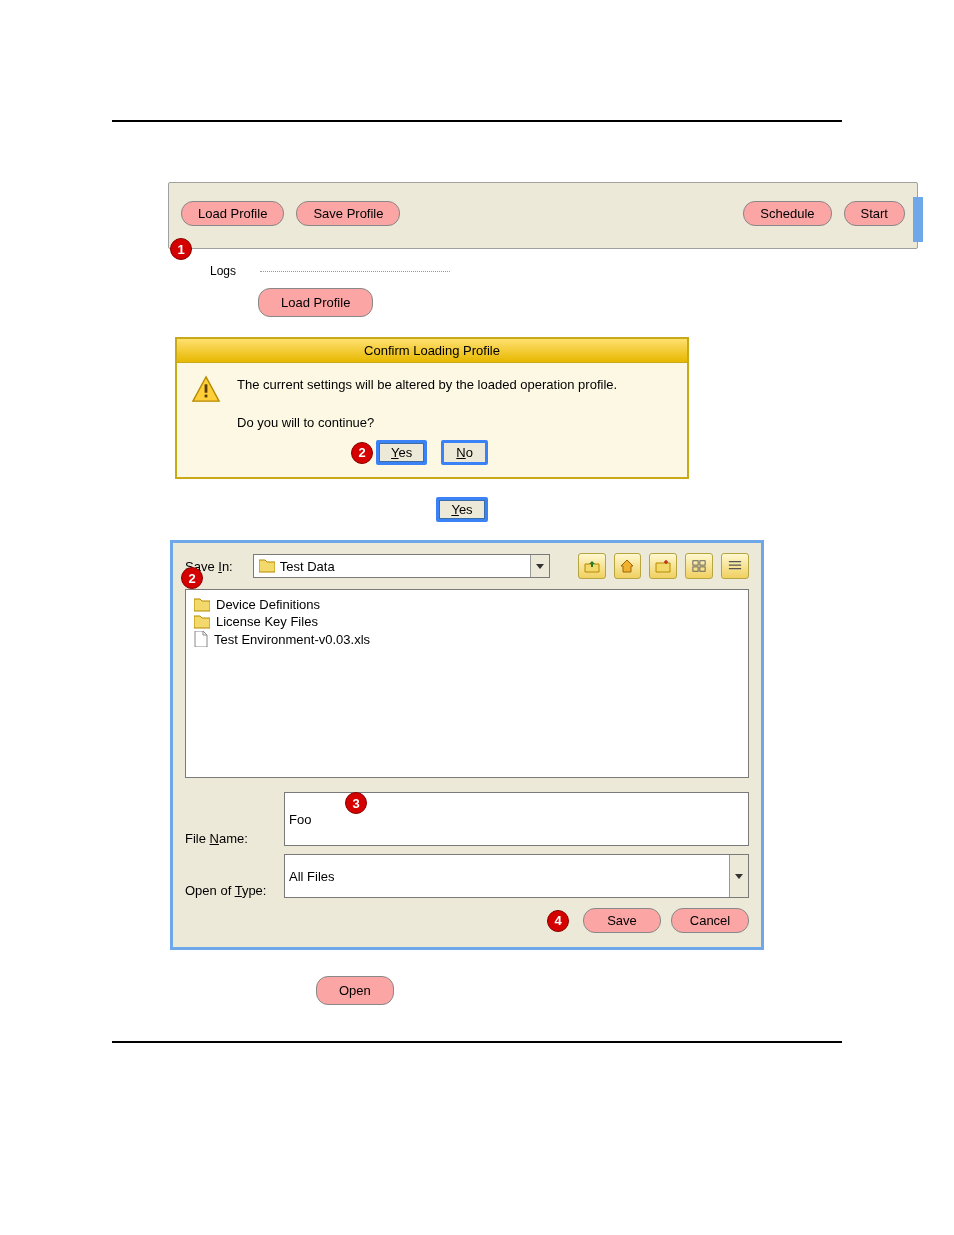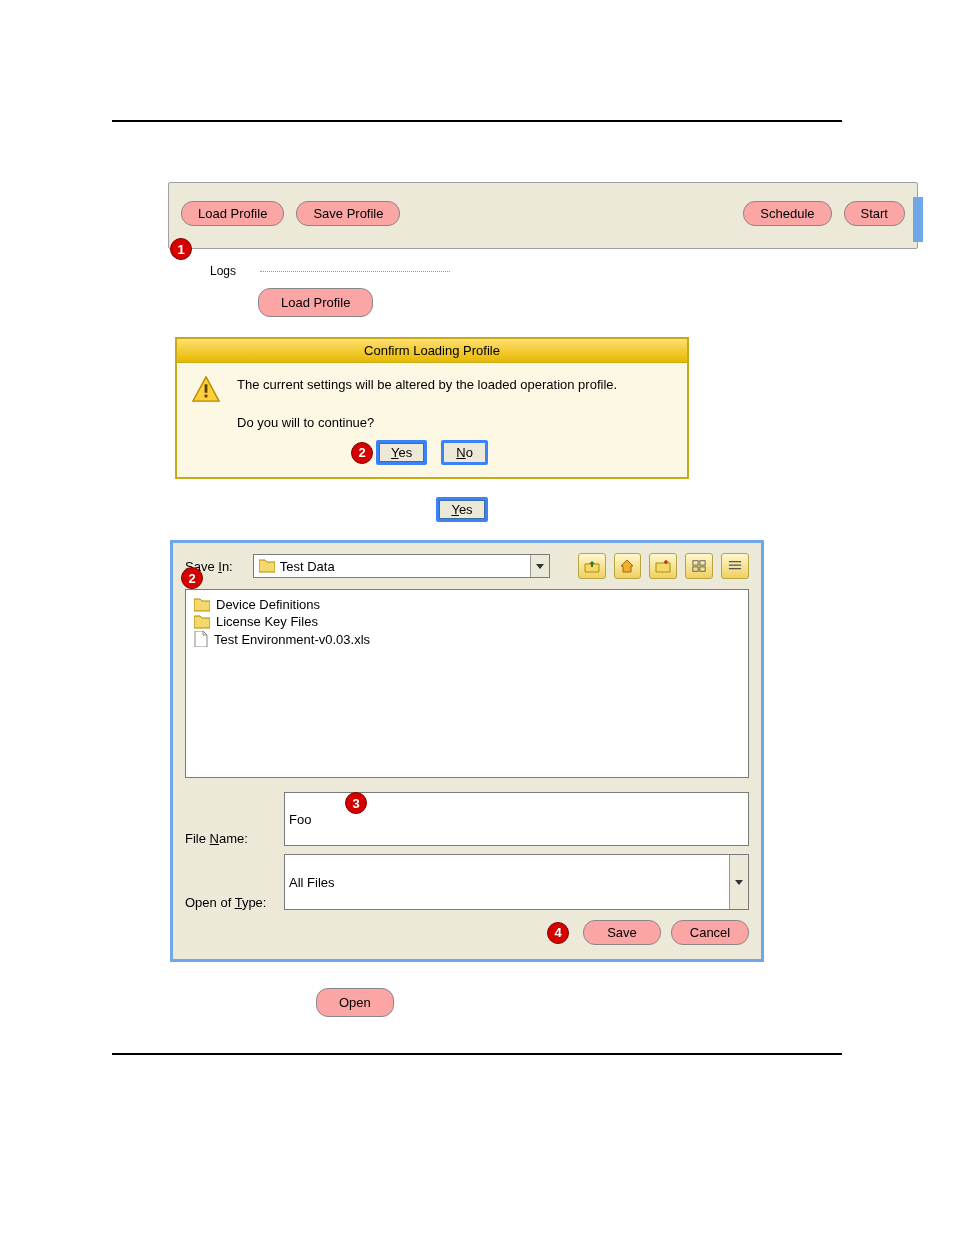--- a/index.html
+++ b/index.html
@@ -35,21 +35,21 @@
   .fd-select .dd{position:absolute;right:0;top:0;bottom:0;width:18px;border-left:1px solid #999;background:#ece9d8;display:flex;align-items:center;justify-content:center;}
   .icon-btn{width:26px;height:24px;border:1px solid #b5a642;border-radius:3px;background:linear-gradient(#fff8d0,#f0d060);display:flex;align-items:center;justify-content:center;}
   .fd-filelist{margin:4px 12px 10px 12px;background:#fff;border:1px solid #7a7a7a;height:175px;padding:6px 8px;font-size:13px;}
   .fd-item{display:flex;align-items:center;gap:6px;padding:1px 0;}
   .folder-svg{width:16px;height:14px;}
   .file-svg{width:14px;height:16px;}
   .fd-bottom{padding:4px 12px 14px 12px;font-size:13px;}
   .fd-brow{display:flex;align-items:flex-end;gap:5px;margin-bottom:8px;position:relative;}
   .fd-label{width:94px;}
   .fd-input{flex:1;height:20px;border:1px solid #7a7a7a;background:#fff;padding:16px 4px;font-size:13px;}
-  .fd-typesel{flex:1;height:22px;border:1px solid #7a7a7a;background:#fff;padding:16px 4px;font-size:13px;position:relative;display:flex;align-items:center;}
+  .fd-typesel{flex:1;height:22px;border:1px solid #7a7a7a;background:#fff;padding:10px 4px;font-size:13px;position:relative;display:flex;align-items:center;}
   .fd-typesel .dd{position:absolute;right:0;top:0;bottom:0;width:18px;border-left:1px solid #999;background:#ece9d8;display:flex;align-items:center;justify-content:center;}
   .fd-actions{display:flex;justify-content:flex-end;gap:10px;margin-top:10px;align-items:center;position:relative;}
   .caret{width:0;height:0;border-left:4px solid transparent;border-right:4px solid transparent;border-top:5px solid #333;}
 </style>
 </head>
 <body>
 
 <div class="page">
   <div style="height:120px;"></div>
   <hr class="hr" style="margin-left:112px;width:730px;">

